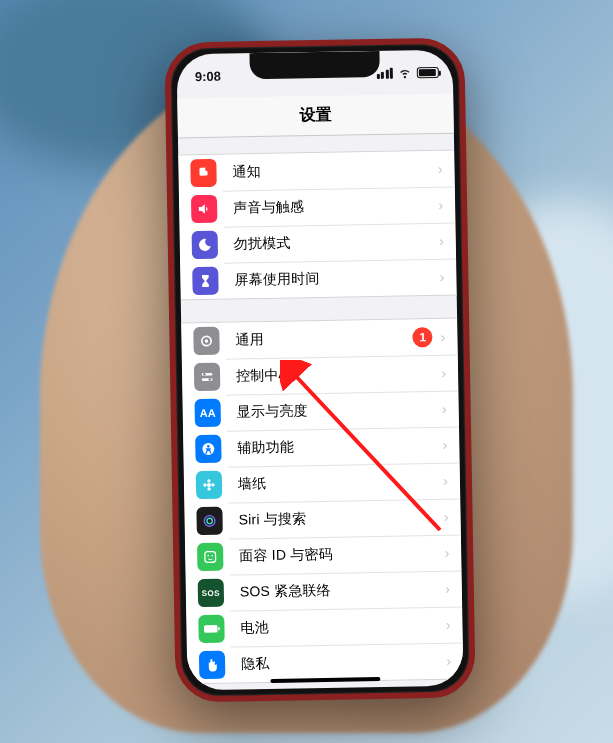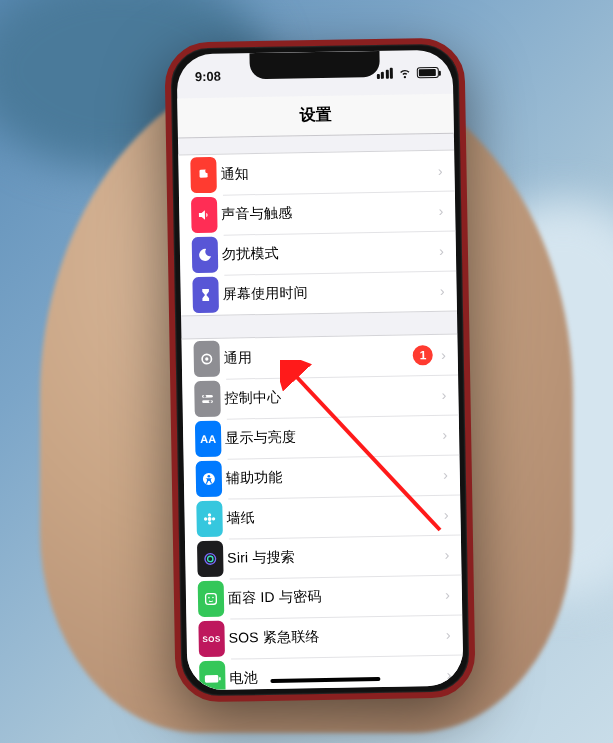--- a/index.html
+++ b/index.html
@@ -83,23 +83,23 @@
     display: flex; align-items: center;
     min-height: 36px;
     padding: 2px 12px 2px 12px;
     position: relative;
   }
   .row + .row::before {
     content:""; position:absolute; top:0; left:44px; right:0;
     border-top: 0.5px solid #e3e3e6;
   }
   .app-icon {
-    width: 26px; height: 36px;
+    width: 26px; height: 28px;
     border-radius: 6px;
-    margin-right: 4px;
+    margin-right: 16px;
     display: flex; align-items: center; justify-content: center;
     flex-shrink: 0;
   }
   .row-label { flex: 1; font-size: 14px; color: #000; letter-spacing: .2px; }
   .chev { color: #c7c7cc; font-size: 14px; }
   .badge {
     min-width: 20px; height: 20px; border-radius: 10px;
     background: #ff3b30; color: #fff;
     display: flex; align-items: center; justify-content: center;
     font-size: 12px; font-weight: 600; margin-right: 8px;
@@ -263,21 +263,21 @@
                 <rect x="4" y="4" width="16" height="16" rx="4" fill="none" stroke="#fff" stroke-width="2"></rect>
                 <circle cx="9" cy="10" r="1.2" fill="#fff"></circle>
                 <circle cx="15" cy="10" r="1.2" fill="#fff"></circle>
                 <path d="M9 15q3 2 6 0" stroke="#fff" stroke-width="1.5" fill="none"></path>
               </svg>
             </span>
           <span class="row-label">面容 ID 与密码</span>
           <span class="chev">›</span>
         </div>
         <div class="row">
-          <span class="app-icon" style="background:#be185d">
+          <span class="app-icon" style="background:#14532d">
               <span style="color:#fff;font-weight:800;font-size:8px;letter-spacing:.5px">SOS</span>
             </span>
           <span class="row-label">SOS 紧急联络</span>
           <span class="chev">›</span>
         </div>
         <div class="row">
           <span class="app-icon" style="background:#34c759">
               <svg width="18" height="12" viewBox="0 0 24 16">
                 <rect x="2" y="3" width="18" height="10" rx="2" fill="#fff"></rect>
                 <rect x="21" y="6" width="2" height="4" fill="#fff"></rect>

